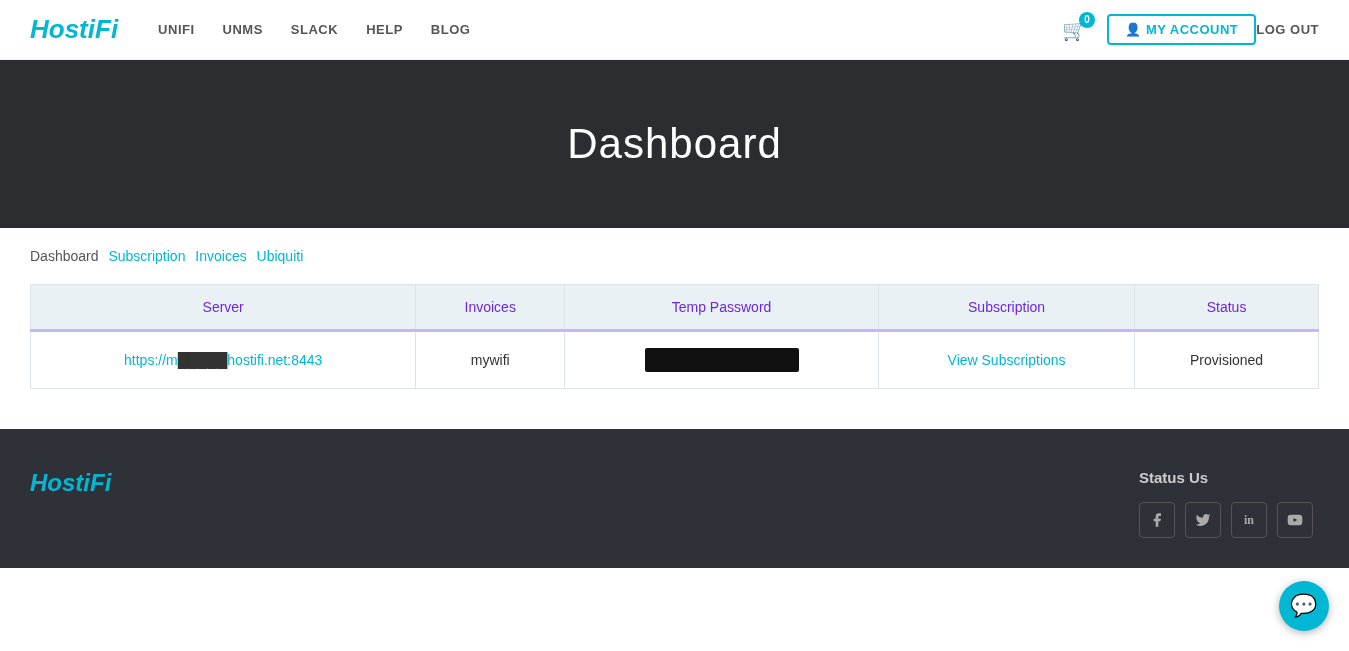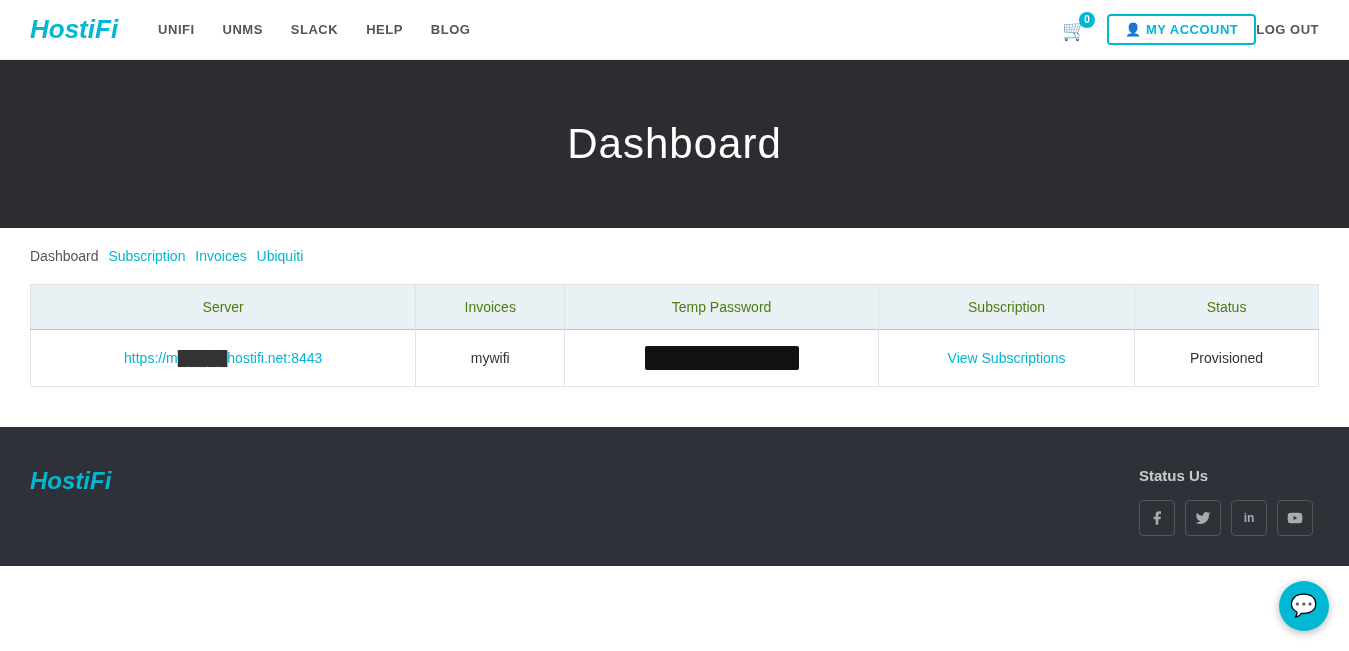--- a/index.html
+++ b/index.html
@@ -120,30 +120,30 @@
       width: 100%;
       border-collapse: collapse;
       border: 1px solid #dde3e8;
     }
     .data-table thead tr {
       background: #eaf1f5;
     }
     .data-table thead th {
       padding: 14px 20px;
       text-align: center;
-      color: #4d7c0f;
+      color: #6d28d9;
       font-weight: normal;
       font-size: 14px;
       border-right: 1px solid #dde3e8;
     }
     .data-table thead th:last-child {
       border-right: none;
     }
     .data-table tbody tr {
-      border-top: 1px solid #c4b5fd;
+      border-top: 3px solid #c4b5fd;
     }
     .data-table tbody td {
       padding: 16px 20px;
       text-align: center;
       border-right: 1px solid #dde3e8;
       color: #333;
       font-size: 14px;
     }
     .data-table tbody td:last-child {
       border-right: none;
@@ -195,20 +195,21 @@
     .footer-section h3 {
       color: #ccc;
       font-size: 15px;
       font-weight: bold;
       margin-bottom: 16px;
     }
     .social-icons {
       display: flex;
       gap: 10px;
       align-items: flex-start;
+      font-family: Liberation Serif, serif;
     }
     .social-icon {
       width: 36px;
       height: 36px;
       border: 1px solid #555;
       border-radius: 4px;
       display: flex;
       align-items: center;
       justify-content: center;
       color: #aaa;

